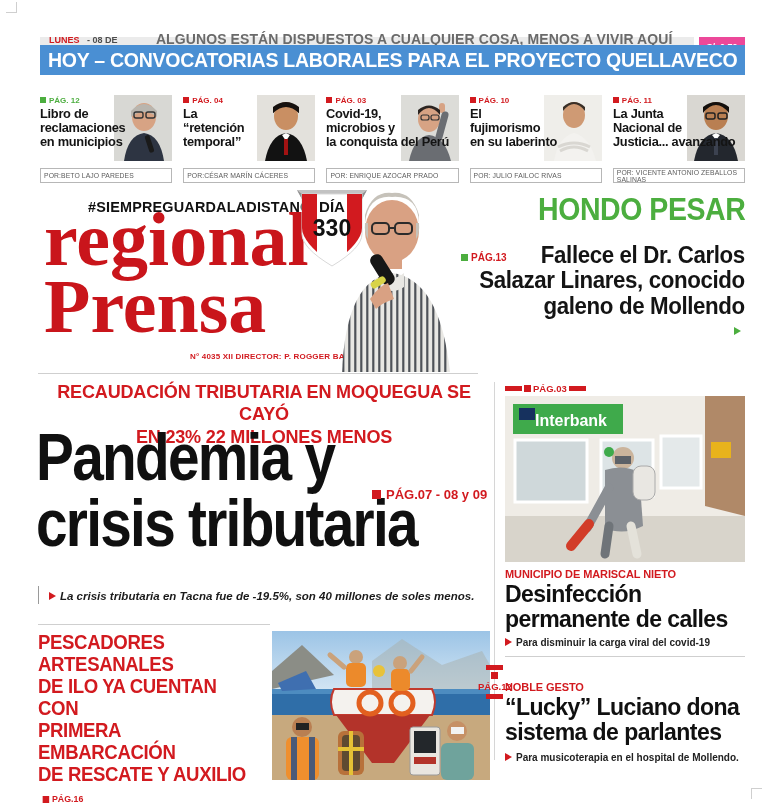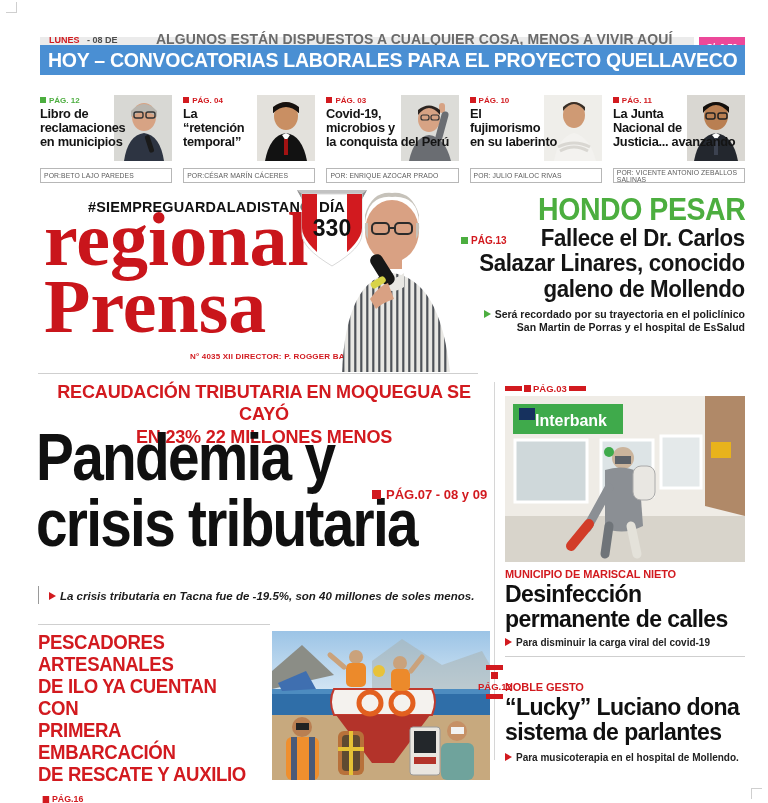--- a/index.html
+++ b/index.html
@@ -42,21 +42,21 @@
            transform:scaleX(.96);transform-origin:0 0;color:#111;}
   .mast{left:44px;top:206px;font-family:"Liberation Serif",serif;font-weight:bold;
         color:#c9151b;font-size:76px;line-height:.88;letter-spacing:0;}
   .edition{left:190px;top:352px;color:#d21a1f;font-weight:bold;font-size:8px;letter-spacing:.2px;}
   .badge{left:295px;top:186px;width:74px;height:84px;z-index:4;}
   .docphoto{left:328px;top:187px;width:134px;height:185px;z-index:3;}
   
   .obit{left:455px;top:194px;width:290px;text-align:right;}
   .obit .kicker{color:#4cae3f;font-weight:bold;font-size:31px;line-height:1;
                 display:inline-block;transform:scaleX(.92);transform-origin:100% 50%;letter-spacing:-.5px;}
-  .obit .headwrap{position:relative;margin-top:1px;}
+  .obit .headwrap{position:relative;margin-top:18px;}
   .obit .ptag{position:absolute;left:6px;top:9px;display:flex;align-items:center;gap:3px;}
   .obit .ptag .sq{width:7px;height:7px;background:#4cae3f;}
   .obit .ptag .lbl{color:#d21a1f;font-weight:bold;font-size:10px;}
   .obit .head{font-weight:bold;font-size:23px;line-height:1.1;letter-spacing:-.4px;
               display:inline-block;transform:scaleX(.97);transform-origin:100% 0;}
   .obit .sub{margin-top:6px;font-weight:bold;font-size:10.5px;line-height:1.25;color:#1c1c1c;}
   
   .arr{display:inline-block;width:0;height:0;border-top:4px solid transparent;
        border-bottom:4px solid transparent;border-left:7px solid #d21a1f;margin-right:4px;}
   .arr.green{border-left-color:#4cae3f;}
@@ -274,22 +274,21 @@
     <div class="headwrap">
       <div class="ptag">
         <span class="sq"></span>
         <span class="lbl">PÁG.13</span>
       </div>
       <div class="head preline">Fallece el Dr. Carlos
 Salazar Linares, conocido
 galeno de Mollendo</div>
     </div>
     <div class="sub">
-      <span class="arr green"></span><span class="preline">Será recordado por su trayectoria en el policlínico
-San Martin de Porras y el hospital de EsSalud</span>
+      <span class="arr green"></span>
     </div>
   </div>
 
   <div class="abs hline" style="left:38px;top:373px;width:440px;"></div>
   <div class="abs vline railv"></div>
 
   <div class="abs leadbox">
     <span class="preline">RECAUDACIÓN TRIBUTARIA EN MOQUEGUA SE CAYÓ
 EN 23% 22 MILLONES MENOS</span>
   </div>

